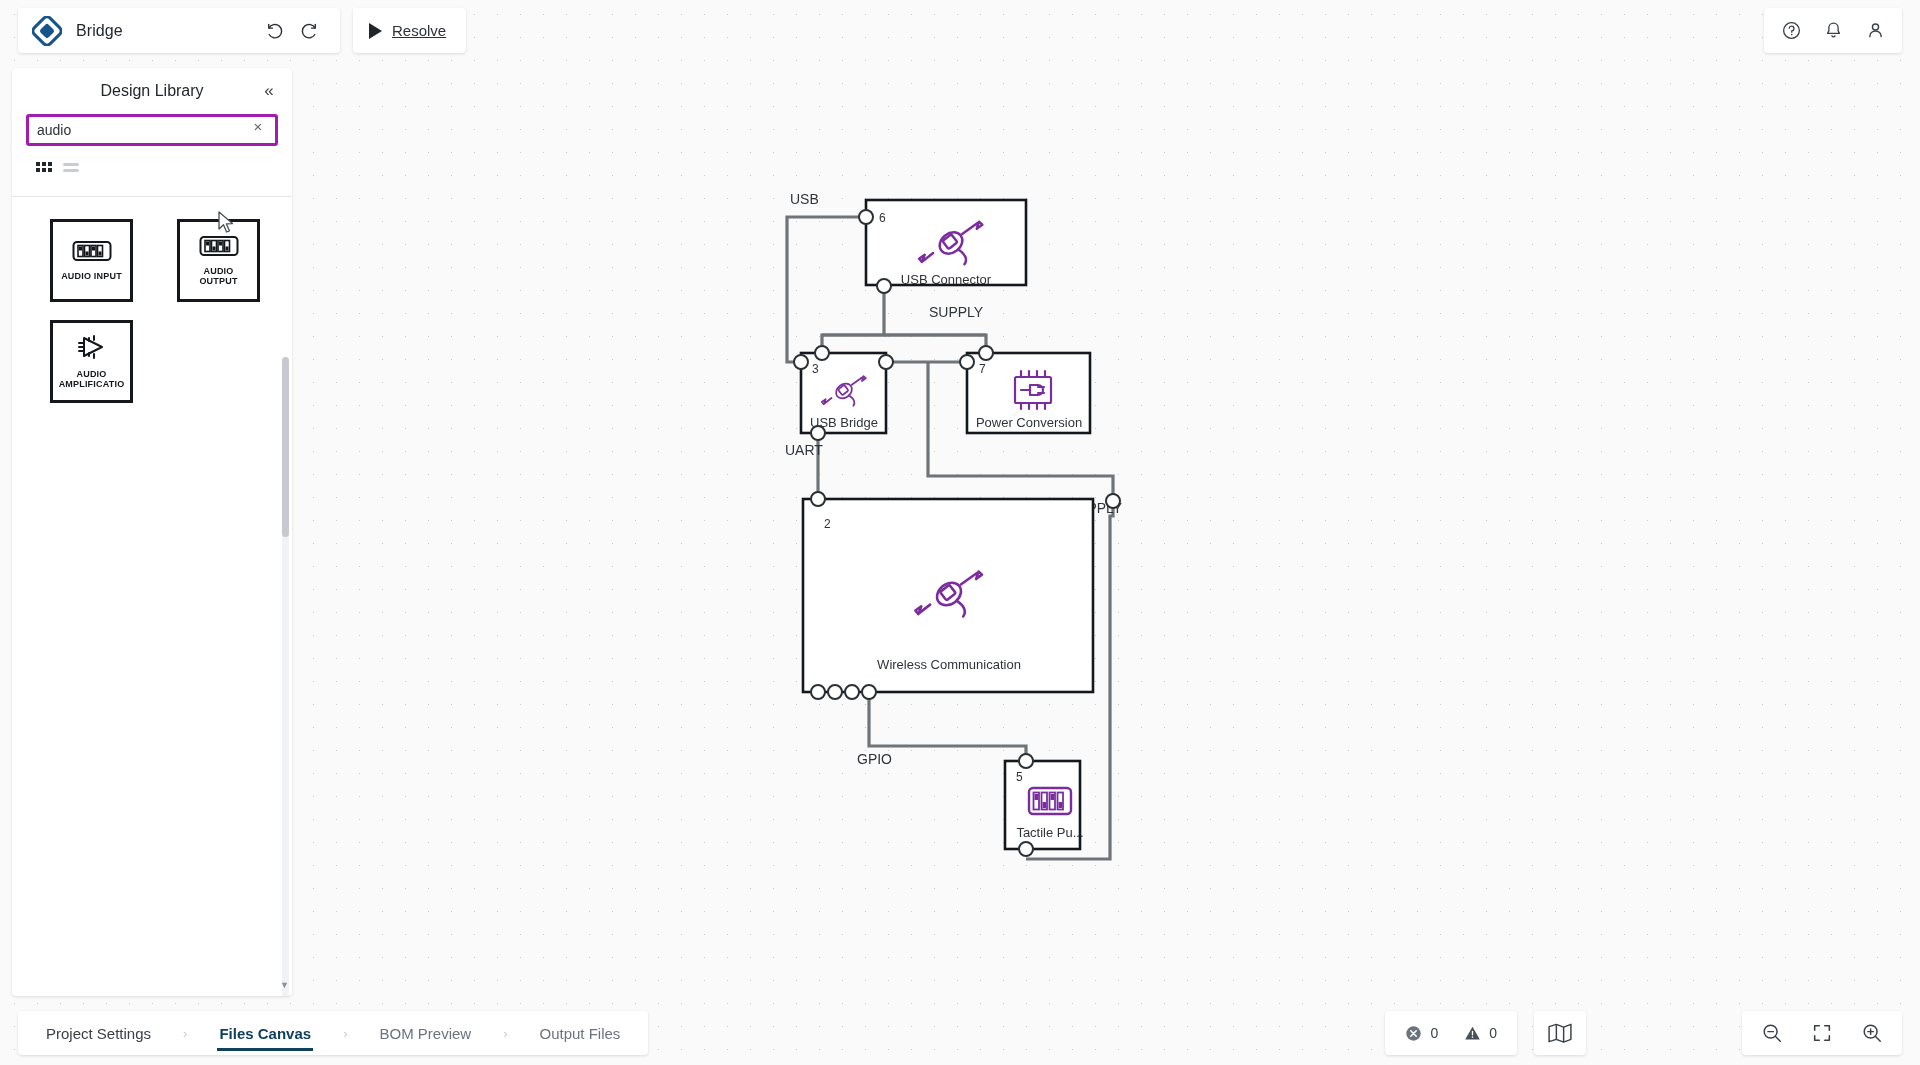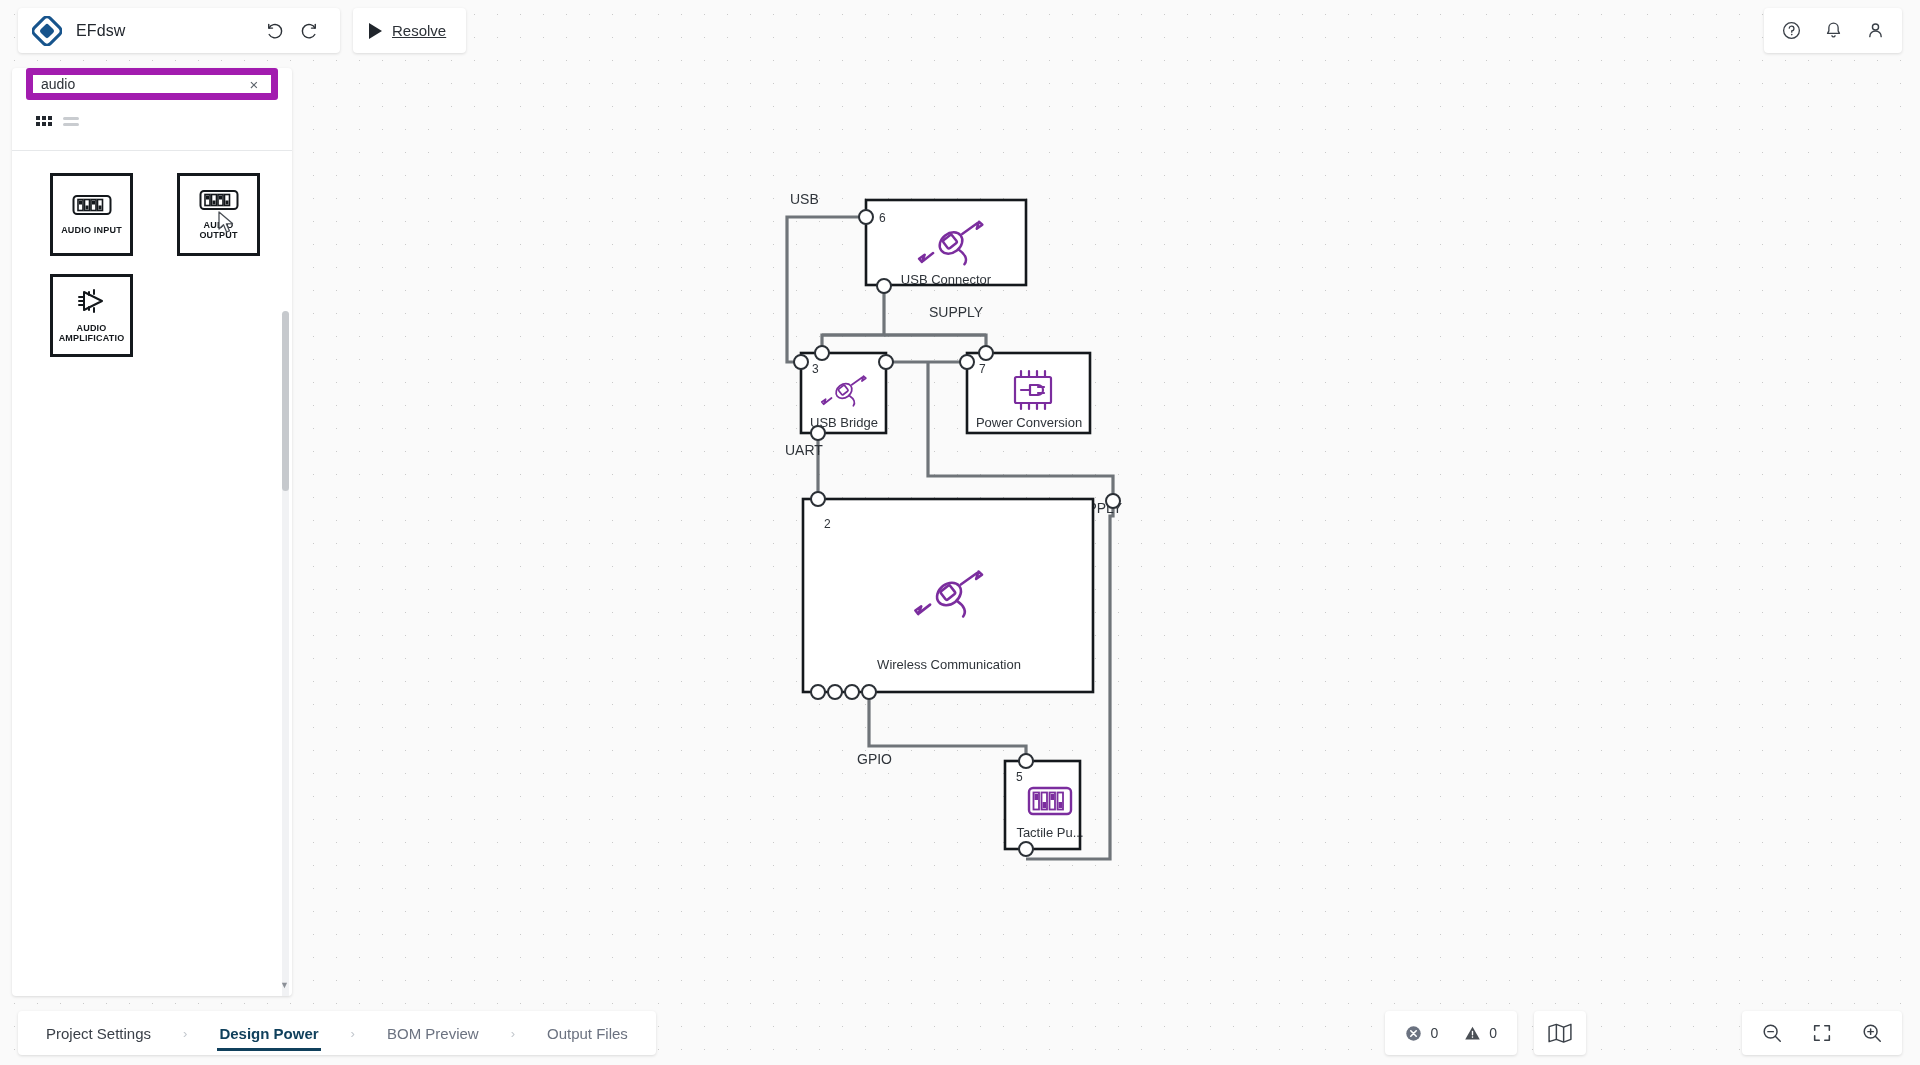--- a/index.html
+++ b/index.html
@@ -81,21 +81,21 @@
   .collapse-btn {
     position: absolute; right: 8px; top: 7px;
     width: 30px; height: 30px; border-radius: 4px;
     display: flex; align-items: center; justify-content: center;
     font-size: 17px; color: #3d434a; cursor: pointer; line-height: 1;
   }
 
   .search-wrap { padding: 0 14px; flex: 0 0 auto; }
   .search-box {
     position: relative;
-    height: 32px; border: 7px solid #a21caf; border-radius: 3px;
+    height: 32px; border: 3px solid #a21caf; border-radius: 3px;
     display: flex; padding: 0 8px;
     background: #fff;
   }
   .search-input {
     border: none; outline: none; flex: 1 1 auto;
     font-size: 14px; font-family: "Liberation Sans", sans-serif;
     color: #2c3137; background: transparent; padding: 0; height: 100%;
   }
   .clear-x {
     width: 18px; height: 18px; flex: 0 0 18px;
@@ -321,21 +321,21 @@
     </svg>
   </div>
 
   <div class="topbar">
 
     <div class="tb-card tb-left">
       <svg class="brand-logo" viewBox="0 0 32 32">
         <rect x="4" y="4" width="24" height="24" rx="5" transform="rotate(45 16 16)" fill="none" stroke="#17548c" stroke-width="3.2"></rect>
         <rect x="10" y="10" width="12" height="12" rx="2.5" transform="rotate(45 16 16)" fill="#17548c"></rect>
       </svg>
-      <span class="brand-title">EFdsw</span>
+      <span class="brand-title">Bridge</span>
       <span class="tb-spacer"></span>
       <button class="icon-btn">
         <svg width="20" height="20" viewBox="0 0 24 24">
           <path d="M4.5 8.5 L4.5 4 M4.5 8.5 L9 8.5" fill="none" stroke="#2c3137" stroke-width="1.7" stroke-linecap="round"></path>
           <path d="M4.8 8.6 A8 8 0 1 1 5 16.2" fill="none" stroke="#2c3137" stroke-width="1.7" stroke-linecap="round"></path>
         </svg>
       </button>
       <button class="icon-btn">
         <svg width="20" height="20" viewBox="0 0 24 24">
           <path d="M19.5 8.5 L19.5 4 M19.5 8.5 L15 8.5" fill="none" stroke="#2c3137" stroke-width="1.7" stroke-linecap="round"></path>
@@ -367,20 +367,24 @@
         <svg width="21" height="21" viewBox="0 0 24 24">
           <circle cx="12" cy="8" r="3.5" fill="none" stroke="#3a4048" stroke-width="1.6"></circle>
           <path d="M5.5 19 a6.5 6.5 0 0 1 13 0" fill="none" stroke="#3a4048" stroke-width="1.6" stroke-linecap="round"></path>
         </svg>
       </button>
     </div>
   </div>
 
   <div class="panel">
 
+    <div class="panel-head">
+      <span class="panel-title">Design Library</span>
+      <span class="collapse-btn">«</span>
+    </div>
 
     <div class="search-wrap">
       <div class="search-box">
         <input class="search-input" type="text" value="audio" style="">
         <span class="clear-x">×</span>
       </div>
     </div>
 
     <div class="view-toggles">
       <span class="vt">
@@ -464,21 +468,21 @@
 
   <svg class="cursor-arrow" style="left:218px; top:211px;" width="18" height="24" viewBox="0 0 18 24">
     <path d="M1 1 L1 18 L5.5 13.8 L8.6 21 L11.4 19.8 L8.4 12.9 L14.5 12.6 Z" fill="#ffffff" stroke="#4a4f55" stroke-width="1.3" stroke-linejoin="round"></path>
   </svg>
 
   <div class="bottombar">
 
     <div class="bb-card bb-breadcrumb">
       <span class="crumb done">Project Settings</span>
       <span class="crumb-sep">›</span>
-      <span class="crumb active">Design Power</span>
+      <span class="crumb active">Files Canvas</span>
       <span class="crumb-sep">›</span>
       <span class="crumb">BOM Preview</span>
       <span class="crumb-sep">›</span>
       <span class="crumb">Output Files</span>
     </div>
 
     <div class="bb-card bb-status">
       <span class="status-item">
         <svg width="17" height="17" viewBox="0 0 20 20">
           <circle cx="10" cy="10" r="8.5" fill="#6b7280"></circle>

